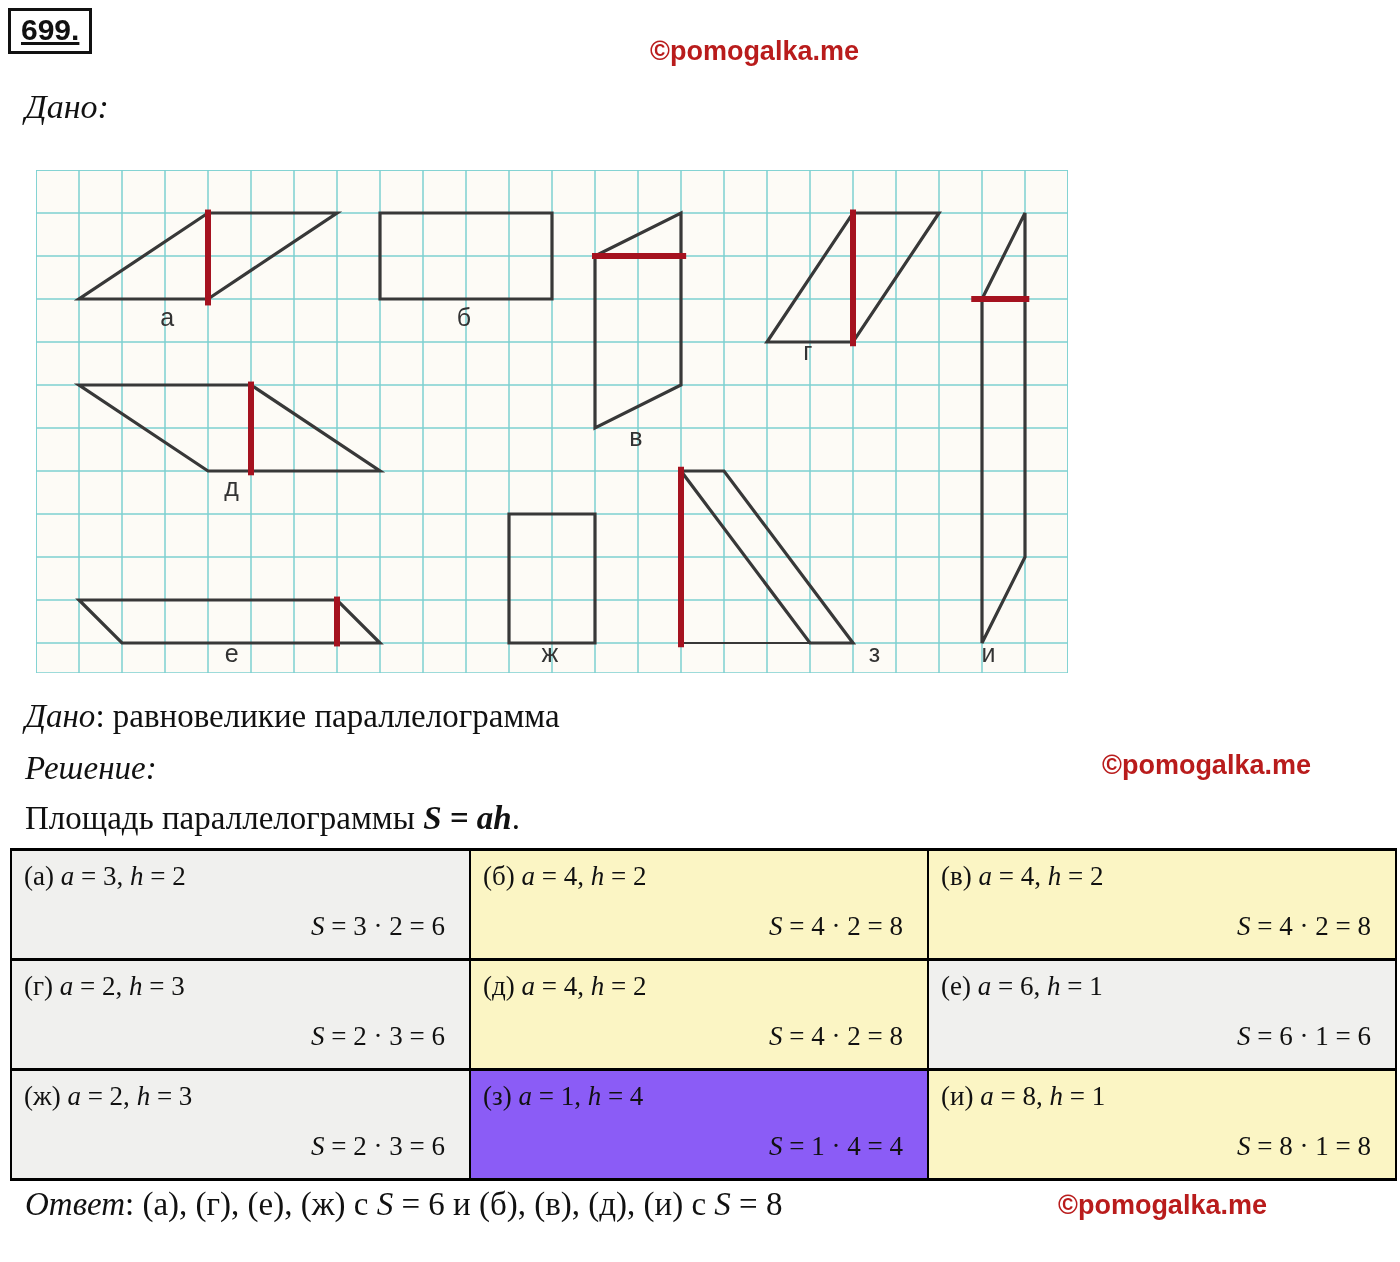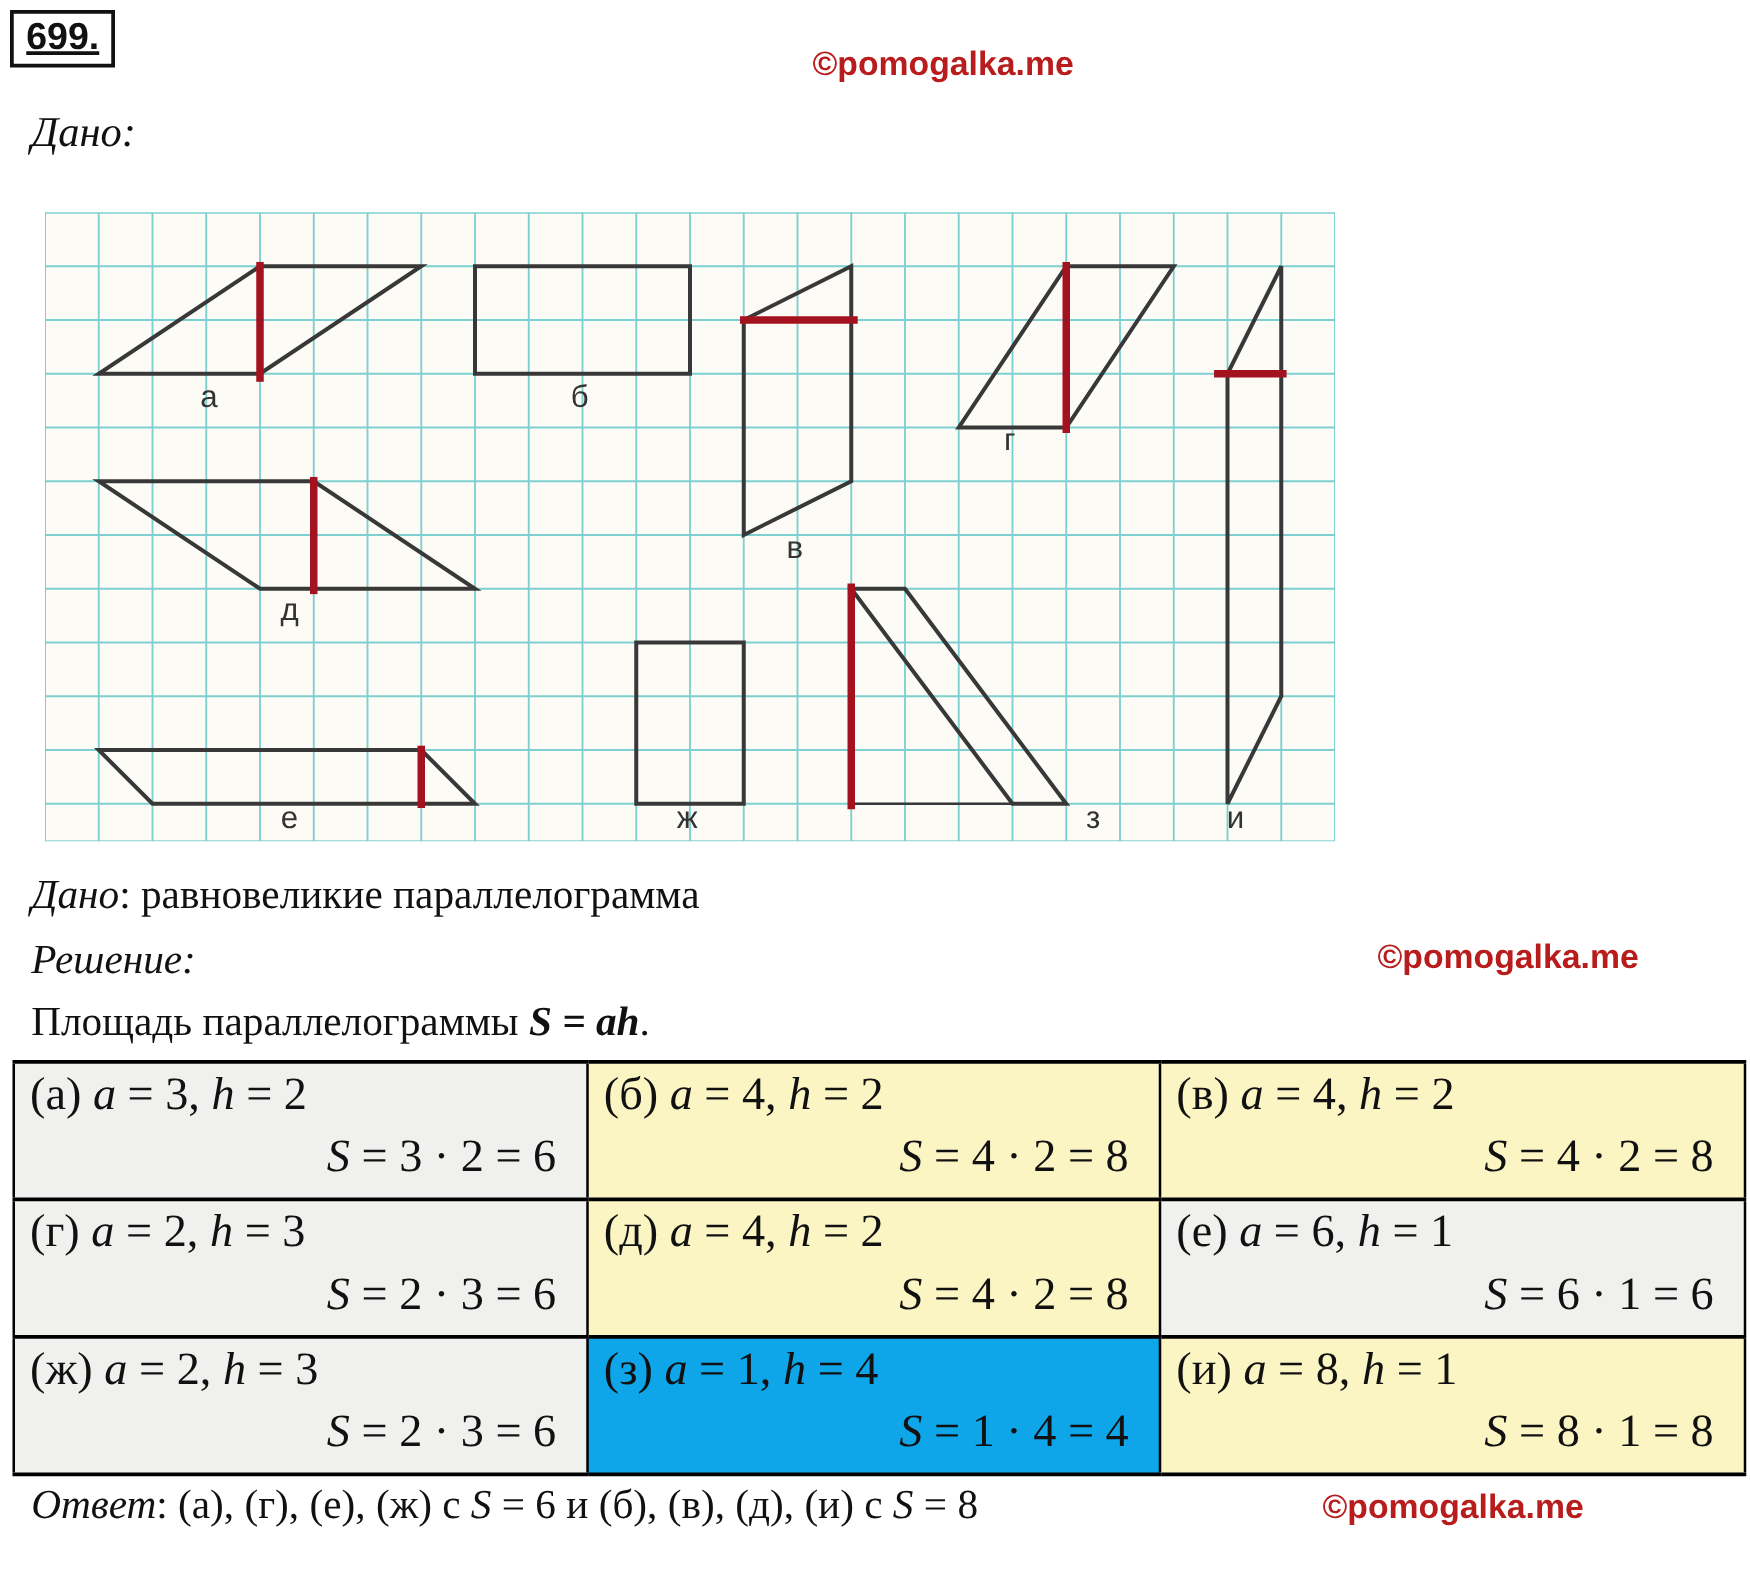--- a/index.html
+++ b/index.html
@@ -43,28 +43,28 @@
 
   table.calc {
     position:absolute; left:10px; top:848px;
     width:1385px; border-collapse:collapse; table-layout:fixed;
     border:2px solid #000;
   }
   table.calc td {
     border-left:2px solid #000; border-right:2px solid #000;
     border-top:3px solid #000; border-bottom:3px solid #000;
     height:103px; vertical-align:top;
-    font-size:37px; padding:4px 10px 0 12px;
+    font-size:27px; padding:4px 10px 0 12px;
   }
   table.calc col.c1 { width:459px; }
   table.calc col.c2 { width:458px; }
   table.calc col.c3 { width:468px; }
   td.bg-gray   { background:#f0f0ee; }
   td.bg-yellow { background:#fbf5c4;margin-left:28px; }
-  td.bg-white  { background:#0ea5e9; }
+  td.bg-white  { background:#8b5cf6; }
   .l1 { line-height:42px; text-align:left; }
   .l2 { line-height:42px; text-align:right; margin-top:8px; padding-right:14px; }
 </style>
 </head>
 <body>
 
 <div class="abs problem-box">699.</div>
 
 <div class="abs watermark wm-top">©pomogalka.me</div>
 

